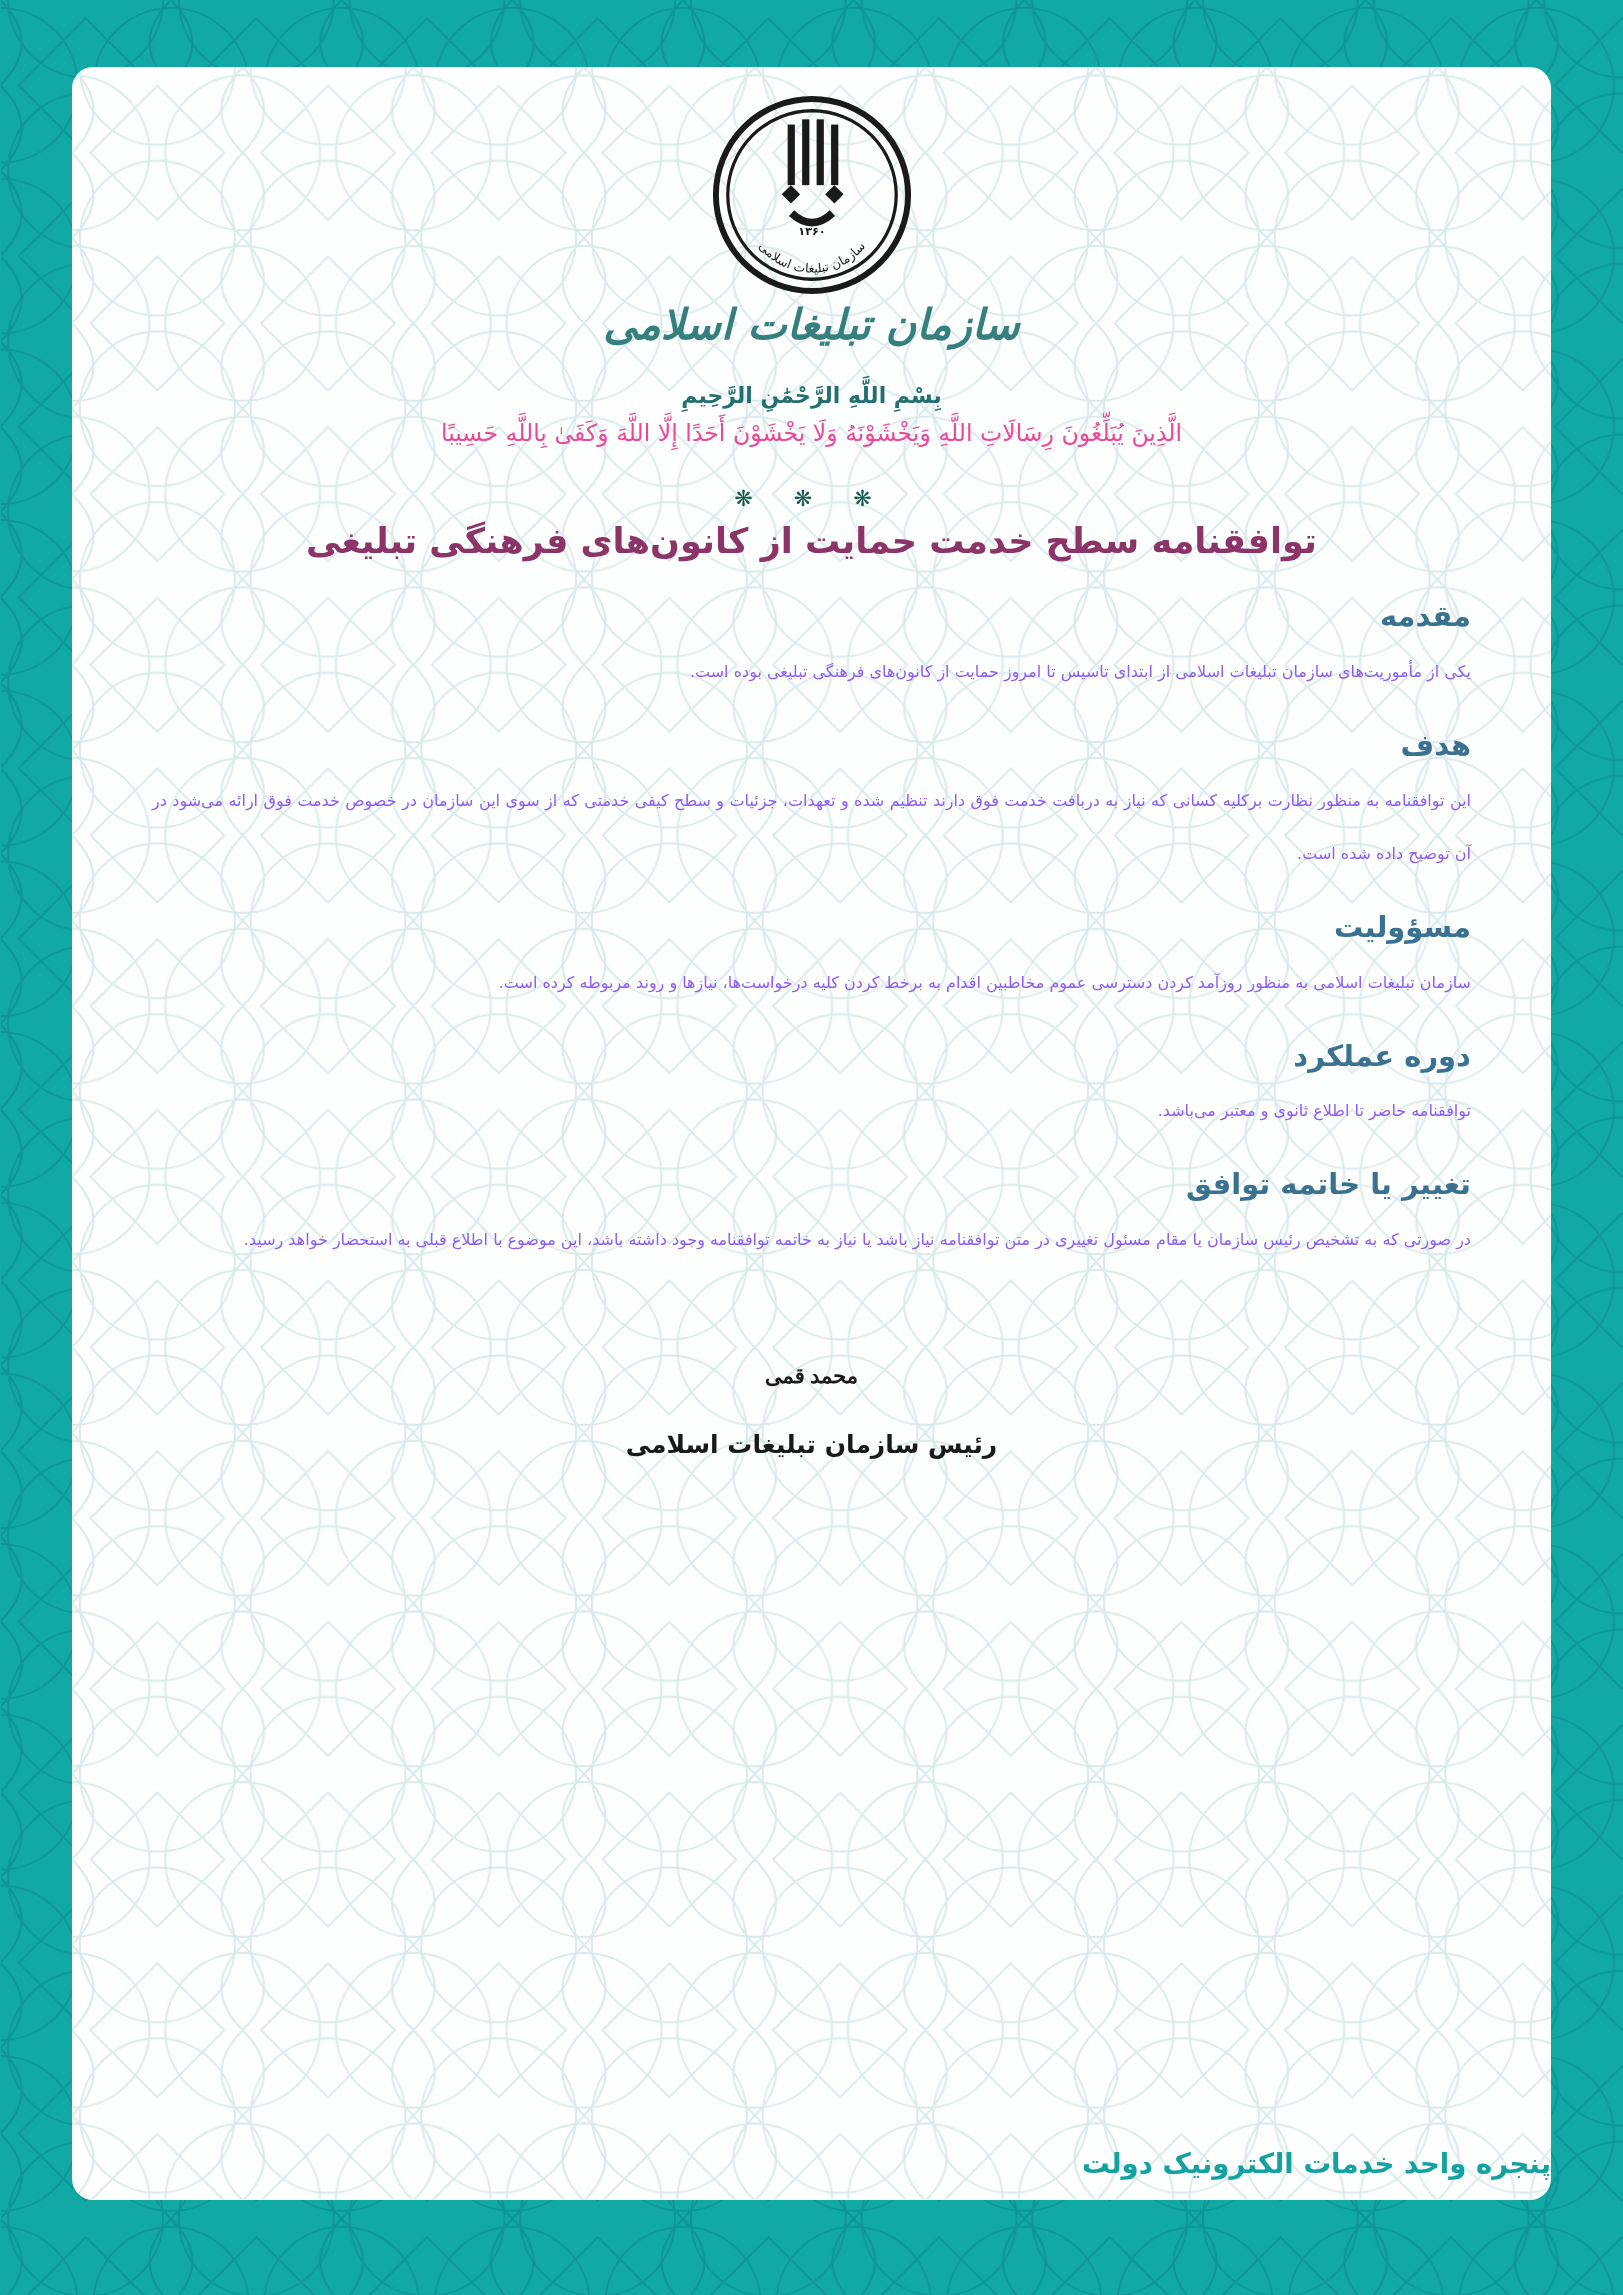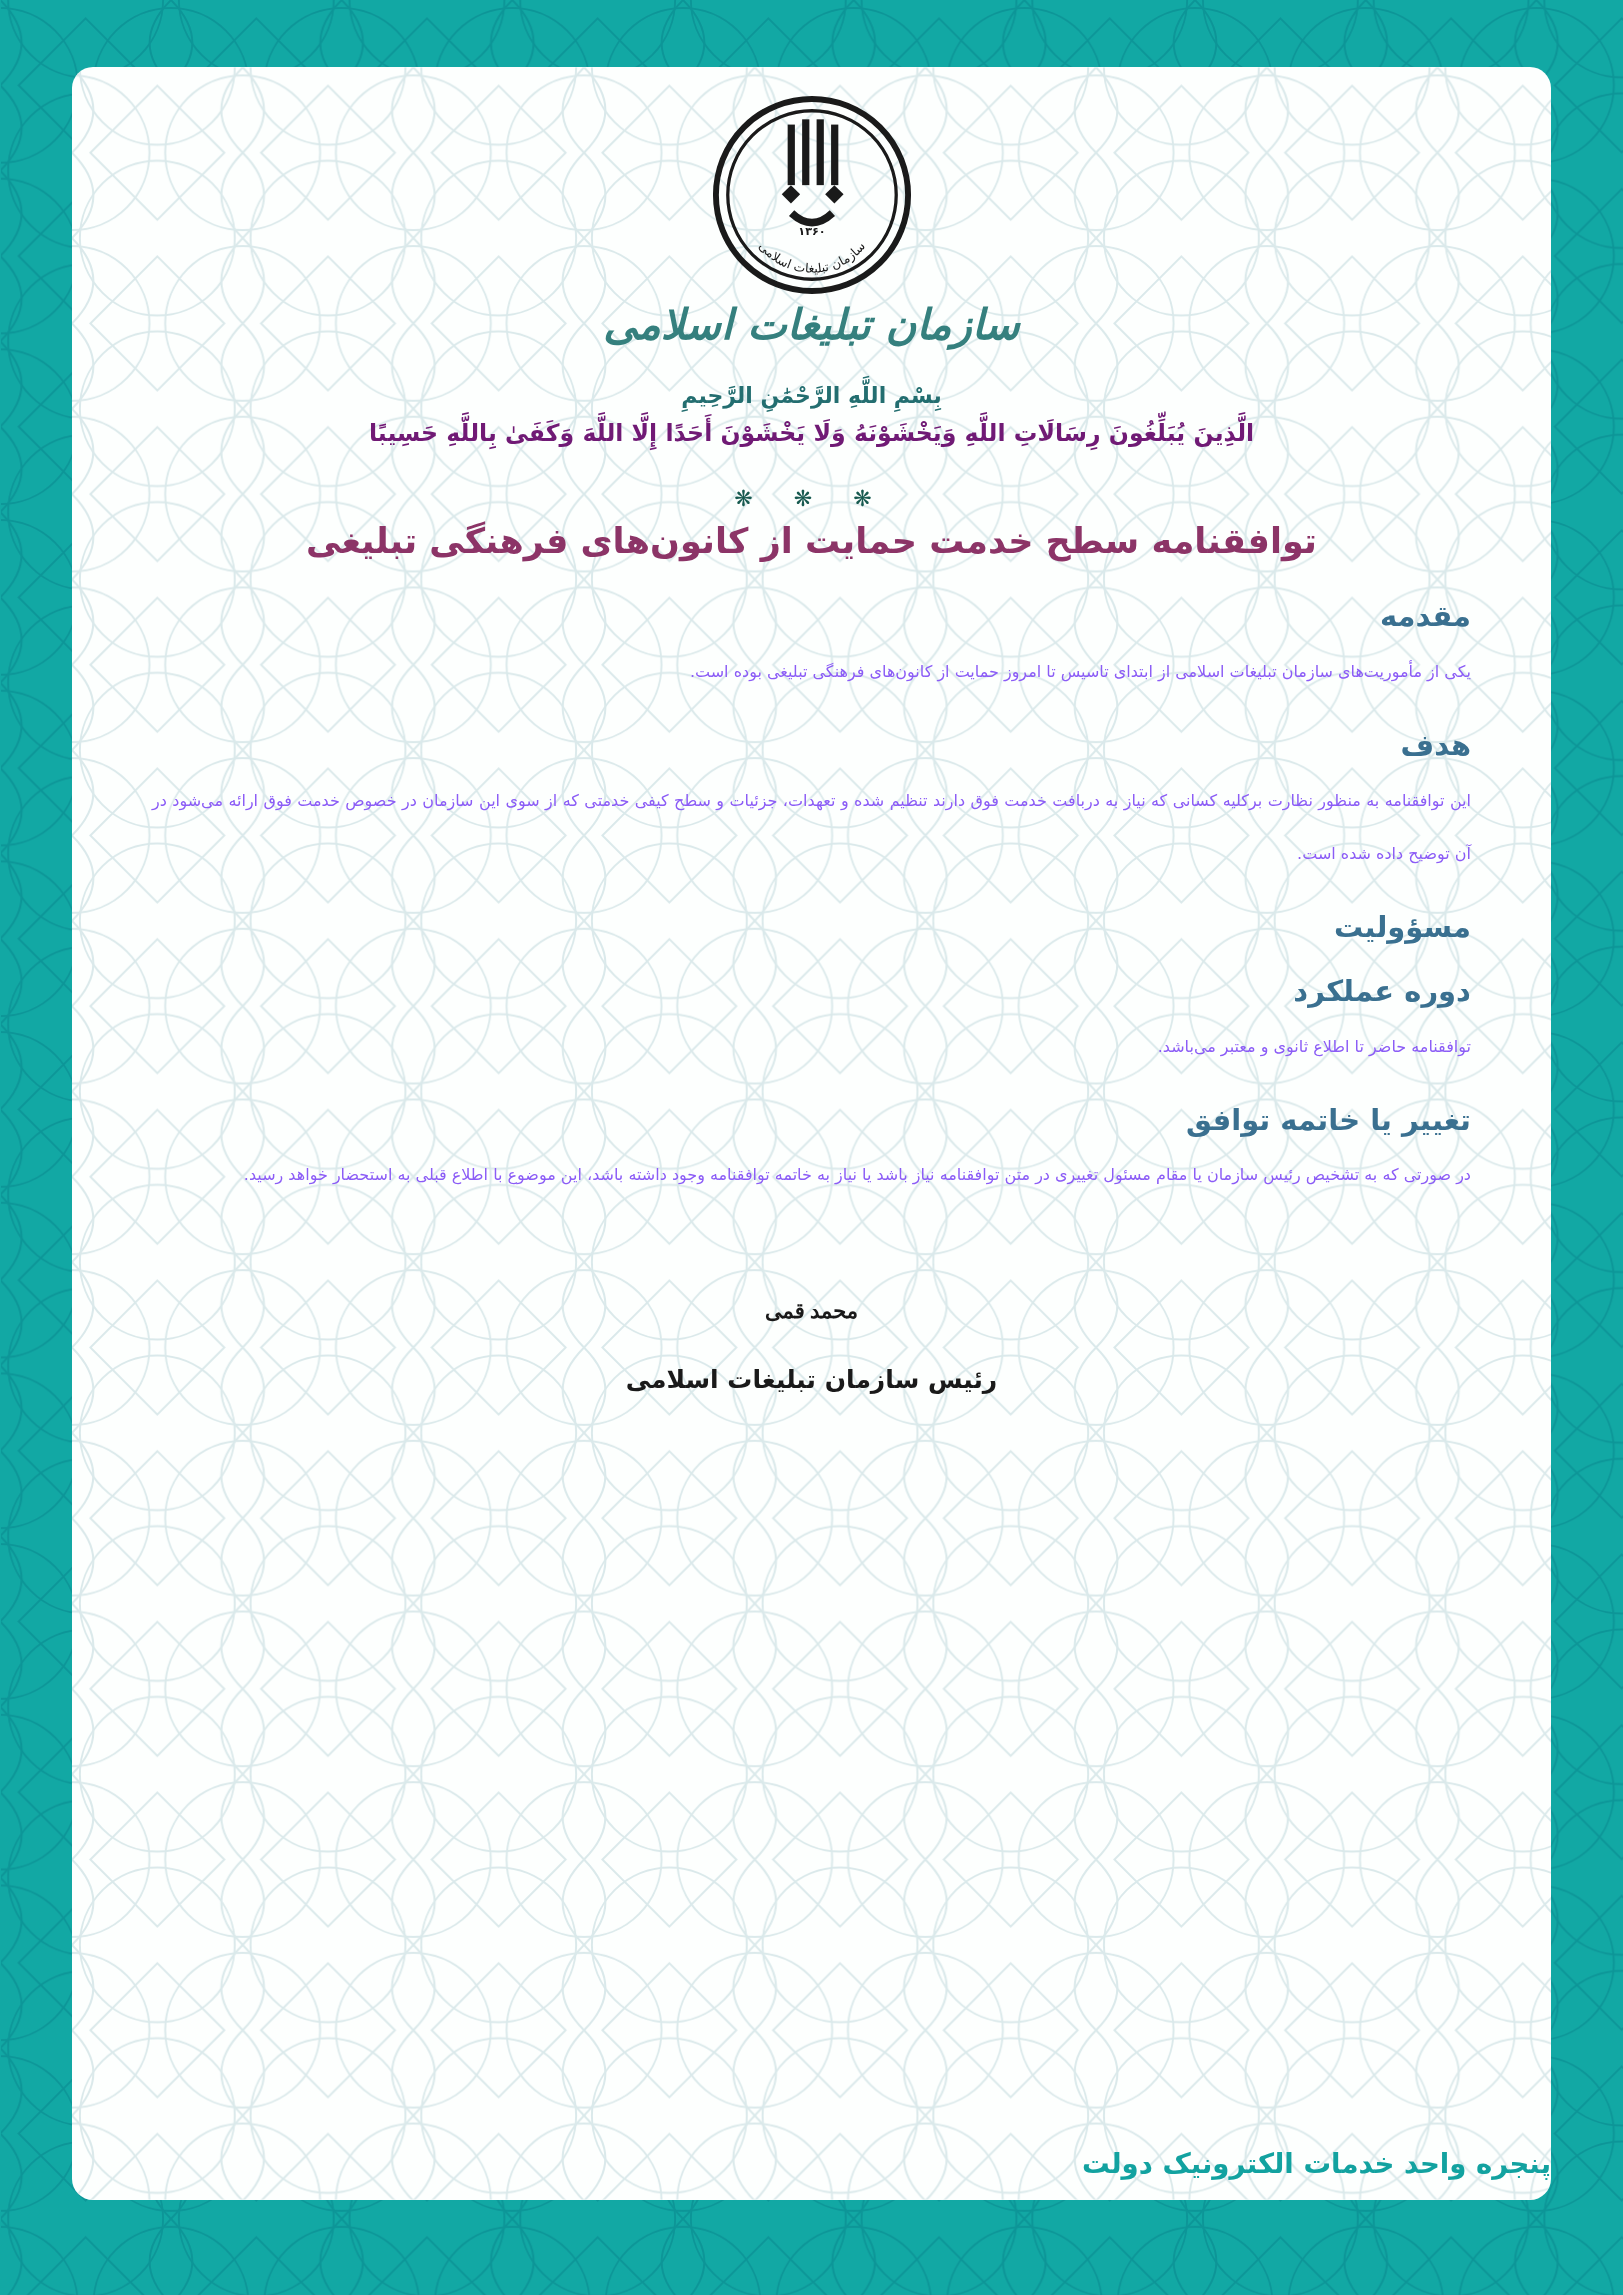--- a/index.html
+++ b/index.html
@@ -18,21 +18,21 @@
     position:relative;z-index:2;height:100%;
     padding:0 80px;box-sizing:border-box;
     direction:rtl;text-align:center;color:#1a1a1a;
   }
   .logo-wrap{margin-top:26px;}
   .calligraphy{
     margin-top:1.3px;font-size:42px;font-weight:bold;font-style:italic;
     color:#35807e;letter-spacing:-1.3px;
   }
   .bismillah{margin-top:34px;font-size:22px;font-weight:bold;color:#236e70;}
-  .verse{margin-top:10.5px;font-size:23.6px;font-weight:bold;color:#701a75;}
+  .verse{margin-top:10.5px;font-size:23.6px;font-weight:normal;color:#ec4899;}
   .separator{margin-top:39px;font-size:22px;color:#175a50;letter-spacing:17px;}
   .doc-title{margin-top:10.5px;font-size:35px;font-weight:bold;color:#8c3467;}
   .sections{margin-top:38px;}
   .section-heading{
     font-size:29px;font-weight:bold;color:#3a7090;
     text-align:right;margin:30px 0 11.8px;
   }
   .section-body{
     font-size:16px;line-height:53px;color:#8b5cf6;
     text-align:justify;text-align-last:right;
@@ -125,20 +125,21 @@
         <div class="section-body">یکی از مأموریت‌های سازمان تبلیغات اسلامی از ابتدای تاسیس تا امروز حمایت از کانون‌های فرهنگی تبلیغی بوده است.</div>
       </div>
 
       <div>
         <div class="section-heading">هدف</div>
         <div class="section-body">این توافقنامه به منظور نظارت برکلیه کسانی که نیاز به دربافت خدمت فوق دارند تنظیم شده و تعهدات، جزئیات و سطح کیفی خدمتی که از سوی این سازمان در خصوص خدمت فوق ارائه می‌شود در آن توضیح داده شده است.</div>
       </div>
 
       <div>
         <div class="section-heading">مسؤولیت</div>
+        <div class="section-body">سازمان تبلیغات اسلامی به منظور روزآمد کردن دسترسی عموم مخاطبین اقدام به برخط کردن کلیه درخواست‌ها، نیازها و روند مربوطه کرده است.</div>
       </div>
 
 
       <div>
         <div class="section-heading">دوره عملکرد</div>
         <div class="section-body">توافقنامه حاضر تا اطلاع ثانوی و معتبر می‌باشد.</div>
       </div>
 
       <div>
         <div class="section-heading">تغییر یا خاتمه توافق</div>

